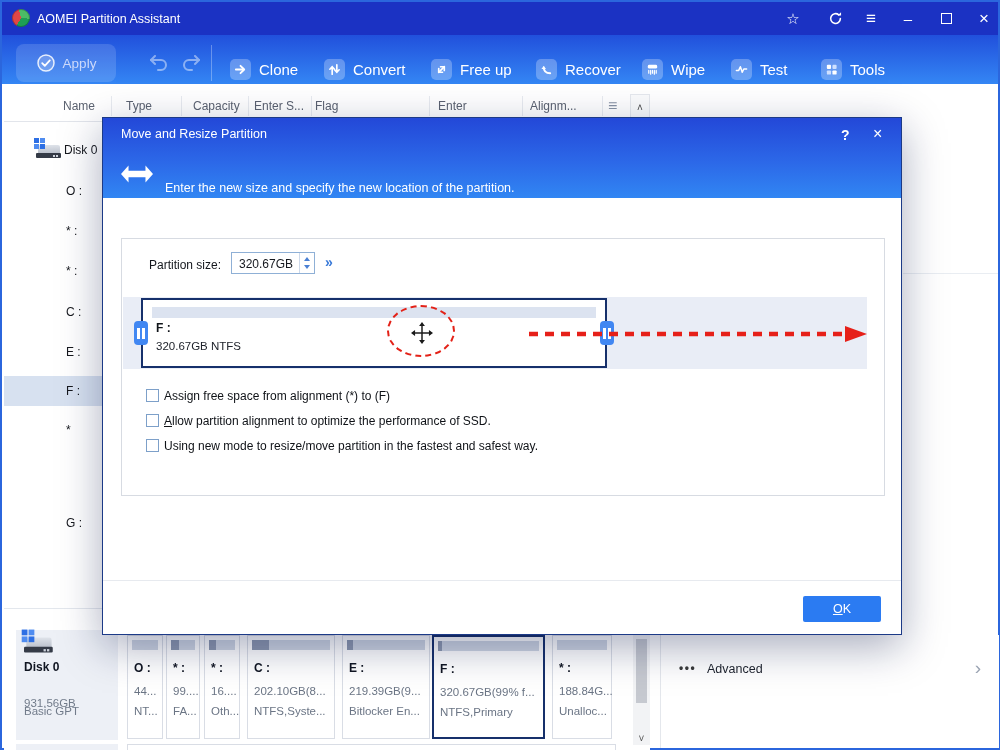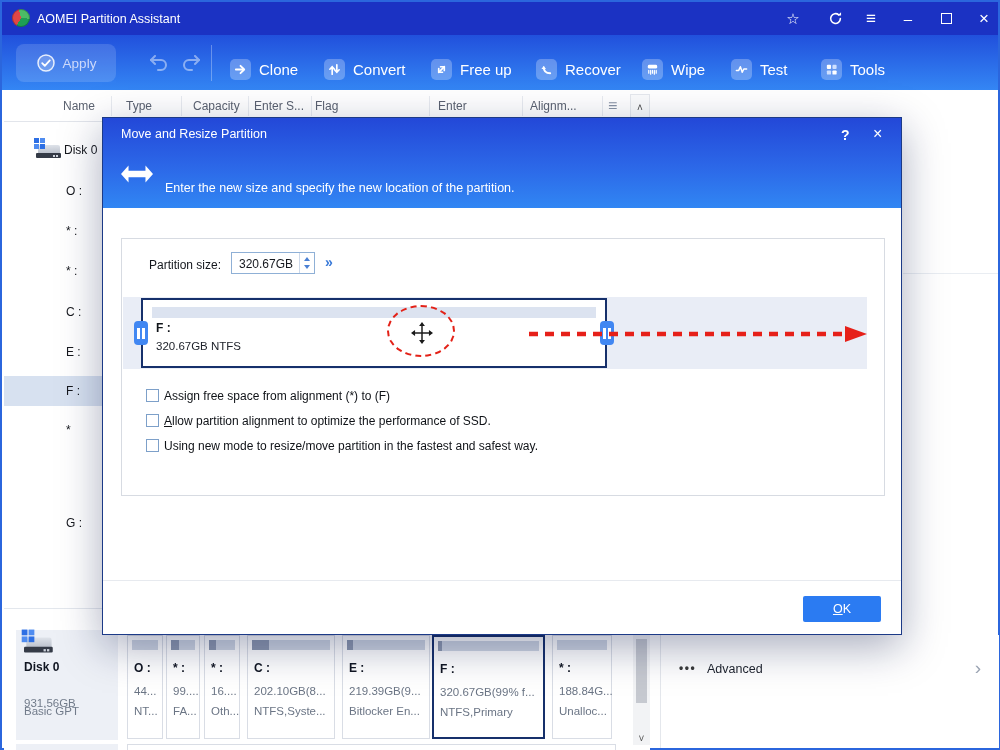--- a/index.html
+++ b/index.html
@@ -16,21 +16,21 @@
   .tb-ic { position:absolute; top:0; height:33px; display:flex; align-items:center; justify-content:center; width:26px; color:#fff; }
   .star { left:778px; font-size:15px; }
   .refresh { left:820px; }
   .menu { left:856px; font-size:17px; }
   .minim { left:893px; font-size:15px; }
   .maxim { left:931px; }
   .maxbox { width:11px; height:11px; border:1.6px solid #fff; }
   .closew { left:969px; font-size:17px; }
 
   
-  .toolbar { position:absolute; left:0; top:33px; right:0; height:55px;
+  .toolbar { position:absolute; left:0; top:33px; right:0; height:49px;
              background:linear-gradient(180deg,#2150dc,#3486f4); }
   .applybtn { position:absolute; left:14px; top:9px; width:100px; height:38px; border-radius:8px;
               background:rgba(255,255,255,.14); display:flex; align-items:center; justify-content:center; gap:7px; }
   .applybtn span.lbl { color:#ccd9fa; font-size:13.5px; }
   .histbtn { position:absolute; top:18px; opacity:.45; }
   .sep { position:absolute; left:209px; top:10px; width:1px; height:36px; background:rgba(255,255,255,.3); }
   .tbtn { position:absolute; top:23px; height:22px; display:flex; align-items:center; gap:8px; }
   .ticon { width:21px; height:21px; border-radius:5px; background:rgba(255,255,255,.27);
            display:flex; align-items:center; justify-content:center; }
   .tlabel { color:#fff; font-size:15px; }
@@ -85,21 +85,21 @@
 
   
   .advpanel { position:absolute; left:658px; top:633px; width:339px; height:113px; background:#fff; border-left:1px solid #e4e7ec; }
   .advdots { position:absolute; left:18px; top:26px; font-size:12px; color:#3a3a3a; letter-spacing:1.5px; font-weight:bold; }
   .advlbl { position:absolute; left:46px; top:27px; font-size:12.5px; color:#1c212b; }
   .advchev { position:absolute; right:18px; top:22px; font-size:19px; color:#9aa3b2; }
 
   
   .modal { position:absolute; left:100px; top:115px; width:800px; height:518px; background:#fff;
            border:1px solid #1c3a87; box-shadow:0 12px 40px rgba(8,20,70,.35); z-index:20; }
-  .mhead { position:absolute; left:0; top:0; right:0; height:90px;
+  .mhead { position:absolute; left:0; top:0; right:0; height:80px;
            background:linear-gradient(180deg,#2348d8 0%,#2c68e8 55%,#3186f3 100%); }
   .mtitle { position:absolute; left:18px; top:9px; color:#fff; font-size:12.5px; }
   .mhelp { position:absolute; left:738px; top:9px; color:#fff; font-size:14px; font-weight:bold; }
   .mclose { position:absolute; left:770px; top:7px; color:#fff; font-size:16px; }
   .bannericon { position:absolute; left:18px; top:47px; }
   .bannertext { position:absolute; left:62px; top:63px; color:#fff; font-size:12.5px; }
 
   .mpanel { position:absolute; left:18px; top:120px; width:764px; height:258px; border:1px solid #d7dbe2; background:#fff; }
   .sizelbl { position:absolute; left:27px; top:19px; font-size:12px; color:#14171d; }
   .sizeinput { position:absolute; left:109px; top:13px; width:84px; height:22px; border:1px solid #8fb0d6; background:#fff; }

